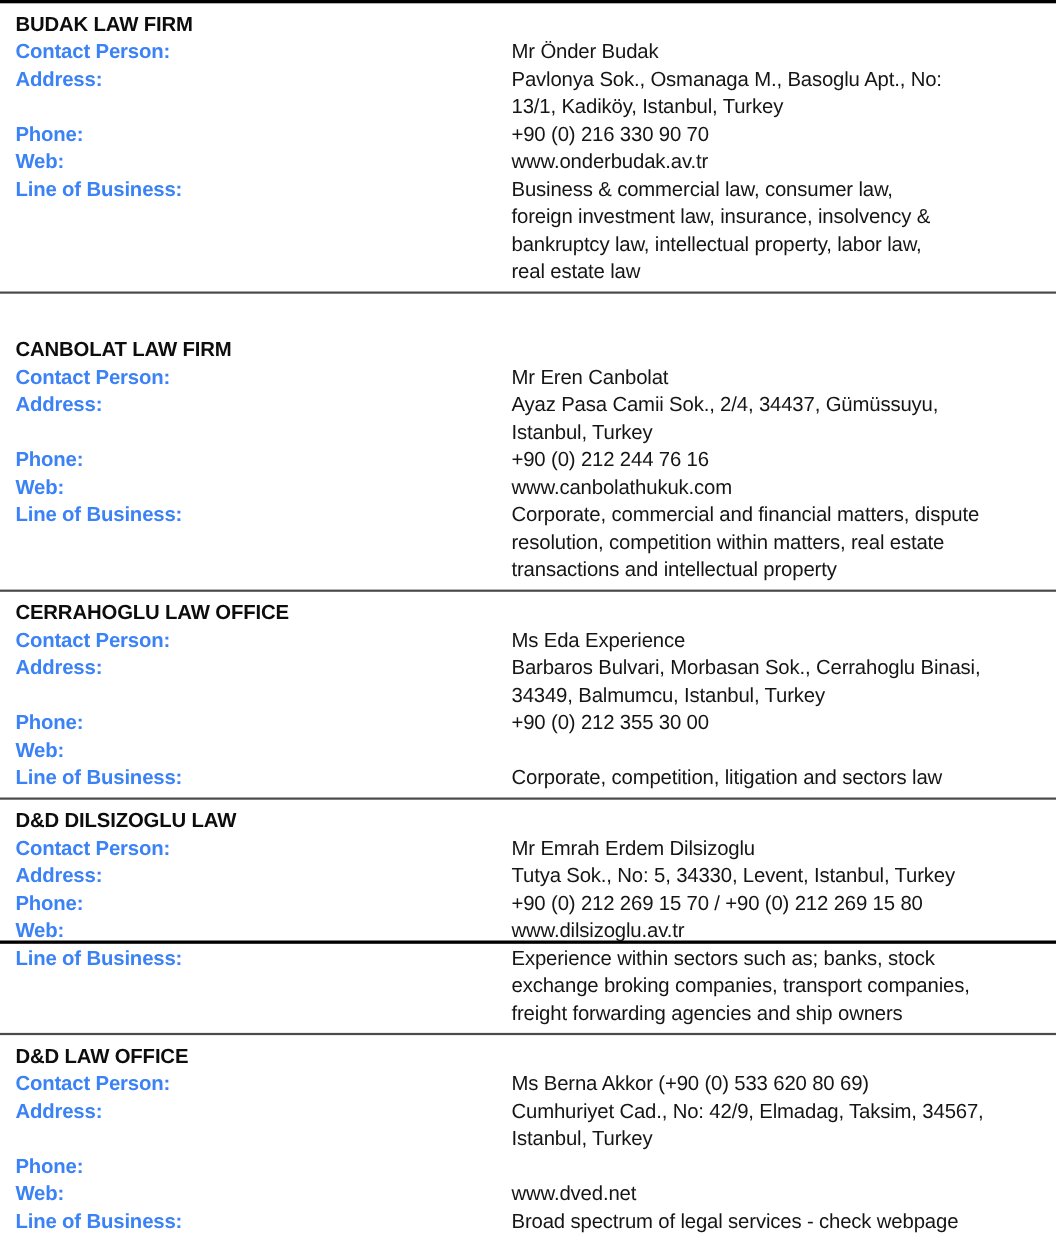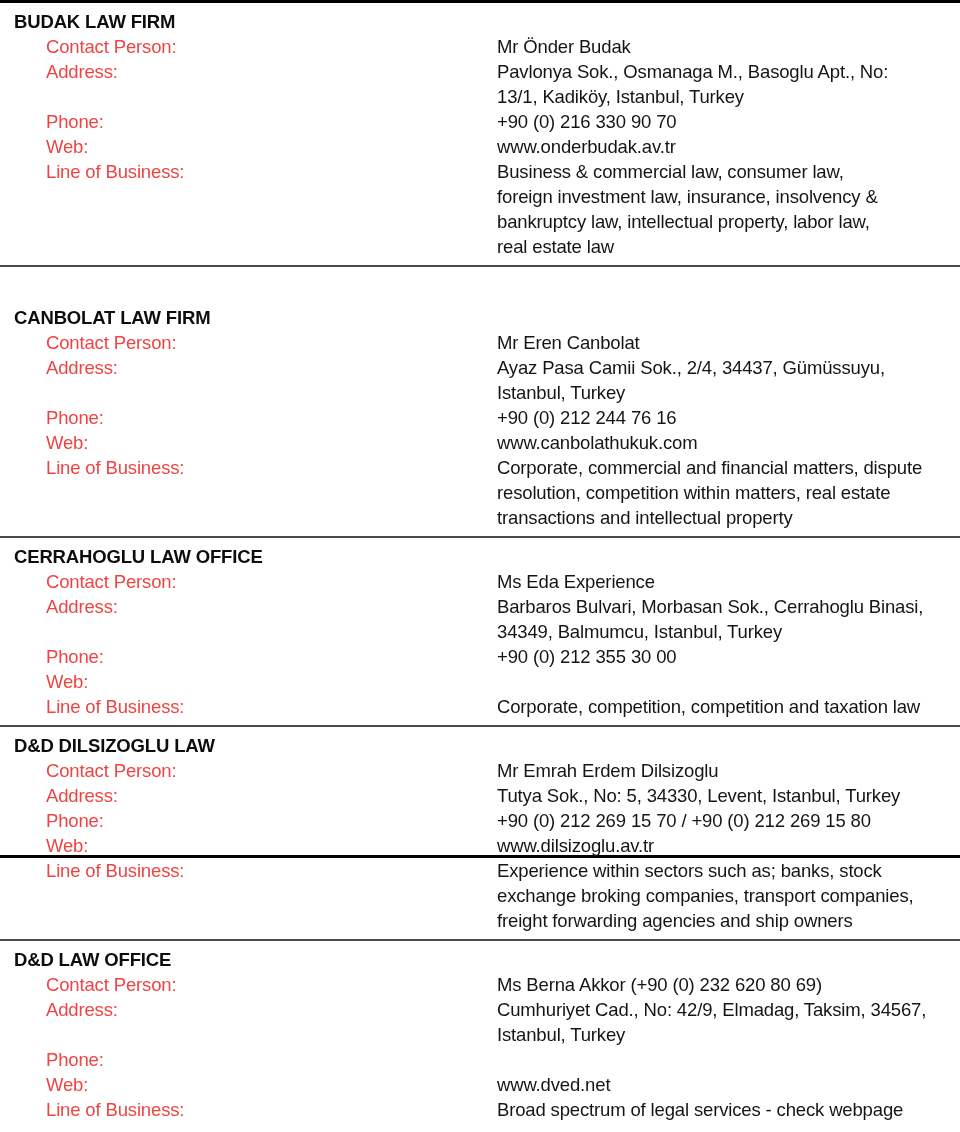--- a/index.html
+++ b/index.html
@@ -35,23 +35,22 @@
     font-weight: bold;
     color: #0d0d0d;
   }
   .row {
     display: flex;
     align-items: flex-start;
   }
   .label {
     flex: 0 0 451px;
     width: 451px;
-    font-weight: normal;
-    color: #ef4444;
-    margin-left: 32px;
+    font-weight: bold;
+    color: #3b82f6;
   }
   .value {
     flex: 1 1 auto;
     min-width: 0;
     white-space: pre-line;
     color: #151515;
   }
   .separator {
     height: 2px;
     background: #4a4a4a;
@@ -135,21 +134,21 @@
         </div>
         <div class="row">
           <div class="label">Phone:</div>
           <div class="value">+90 (0) 212 355 30 00</div>
         </div>
         <div class="row">
           <div class="label">Web:</div>
         </div>
         <div class="row">
           <div class="label">Line of Business:</div>
-          <div class="value">Corporate, competition, competition and taxation law</div>
+          <div class="value">Corporate, competition, litigation and sectors law</div>
         </div>
       </section>
       <div class="separator"></div>
       <section class="firm">
         <h2 class="firm-header">D&amp;D DILSIZOGLU LAW</h2>
         <div class="row">
           <div class="label">Contact Person:</div>
           <div class="value">Mr Emrah Erdem Dilsizoglu</div>
         </div>
         <div class="row">
@@ -169,21 +168,21 @@
           <div class="value">Experience within sectors such as; banks, stock
 exchange broking companies, transport companies,
 freight forwarding agencies and ship owners</div>
         </div>
       </section>
       <div class="separator"></div>
       <section class="firm">
         <h2 class="firm-header">D&amp;D LAW OFFICE</h2>
         <div class="row">
           <div class="label">Contact Person:</div>
-          <div class="value">Ms Berna Akkor (+90 (0) 232 620 80 69)</div>
+          <div class="value">Ms Berna Akkor (+90 (0) 533 620 80 69)</div>
         </div>
         <div class="row">
           <div class="label">Address:</div>
           <div class="value">Cumhuriyet Cad., No: 42/9, Elmadag, Taksim, 34567,
 Istanbul, Turkey</div>
         </div>
         <div class="row">
           <div class="label">Phone:</div>
         </div>
         <div class="row">

